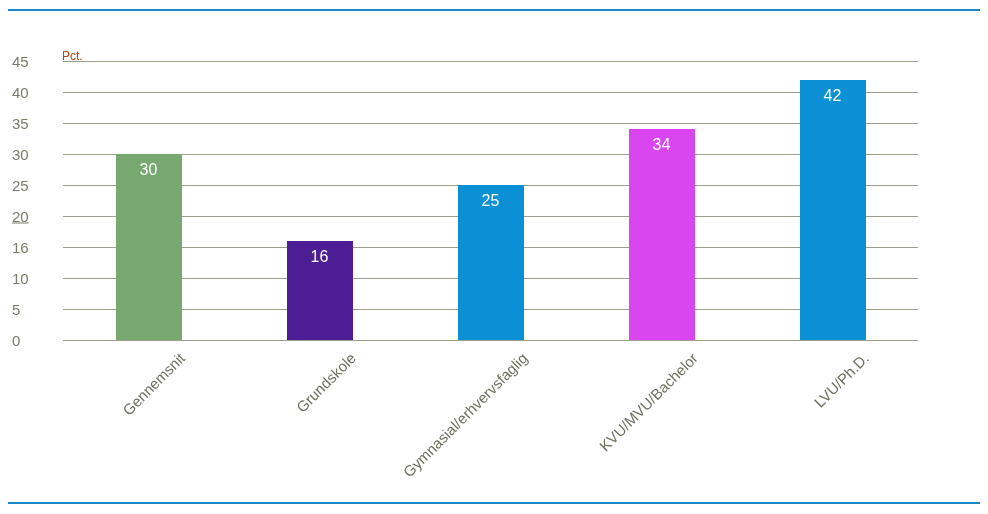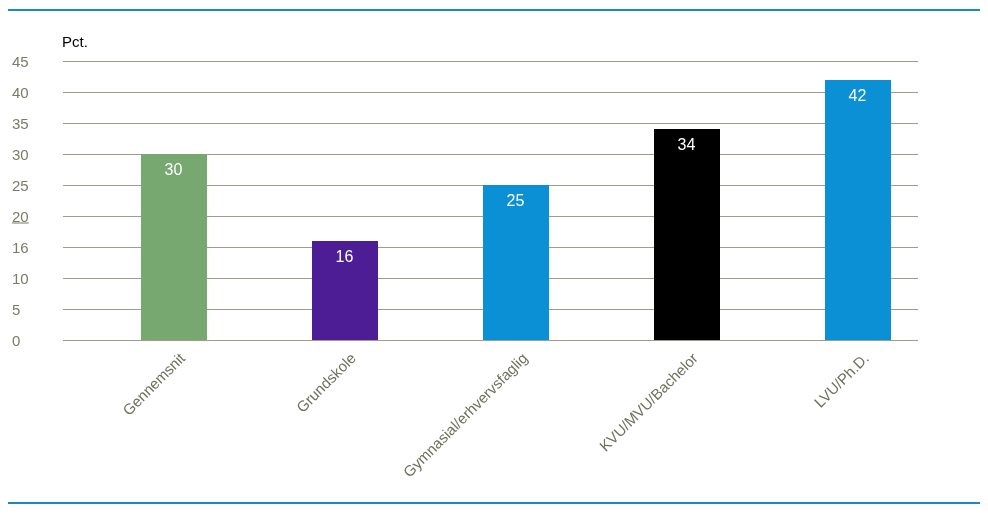--- a/index.html
+++ b/index.html
@@ -66,34 +66,33 @@
     left: 0px;
     top: 61px;
     width: 52px;
     height: 279px;
   }
 
   
   #axis-title {
     position: absolute;
     left: 62px;
-    top: 34px;
-    font-size: 15px;
-    color: #000000;
+    top: 50px;
+    font-size: 12px;
+    color: #c2410c;
     line-height: 1;
     white-space: nowrap;
   }
 
   
   .bar {
     position: absolute;
     bottom: 0;
     width: 66px;
     box-sizing: border-box;
-    margin-left: 25px;
   }
   .bar-value {
     position: absolute;
     top: 8px;
     left: 0;
     width: 100%;
     text-align: center;
     color: #ffffff;
     font-size: 16px;
     line-height: 1;
@@ -159,21 +158,21 @@
     <div id="bars">
         <div class="bar" style="height: 186px; left: 52.5px; width: 66px; background: rgb(118, 168, 112);">
           <span class="bar-value">30</span>
         </div>
         <div class="bar" style="height: 99.2px; left: 223.5px; width: 66px; background: #4c1d95;">
           <span class="bar-value">16</span>
         </div>
         <div class="bar" style="height: 155px; left: 394.5px; width: 66px; background: rgb(11, 144, 213);">
           <span class="bar-value">25</span>
         </div>
-        <div class="bar" style="height: 210.8px; left: 565.5px; width: 66px; background: #000000;">
+        <div class="bar" style="height: 210.8px; left: 565.5px; width: 66px; background: #d946ef;">
           <span class="bar-value">34</span>
         </div>
         <div class="bar" style="height: 260.4px; left: 736.5px; width: 66px; background: rgb(11, 144, 213);">
           <span class="bar-value">42</span>
         </div>
       </div>
   </div>
 
   <div id="xlabels">
       <div class="xlabel" style="left: 113.5px; transform-origin: right top; margin-left: -81px;"><span class="xlabel-inner">Gennemsnit</span></div>

